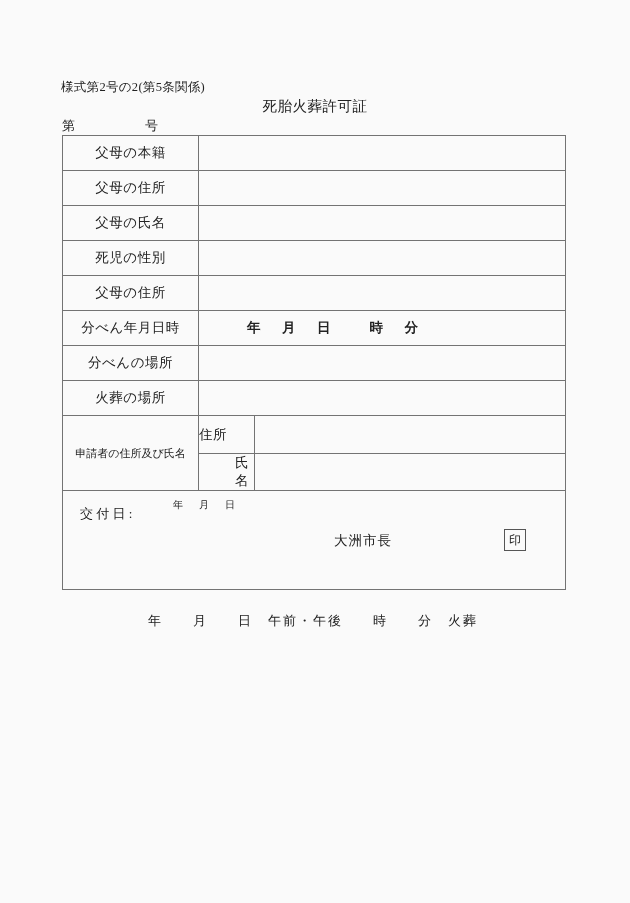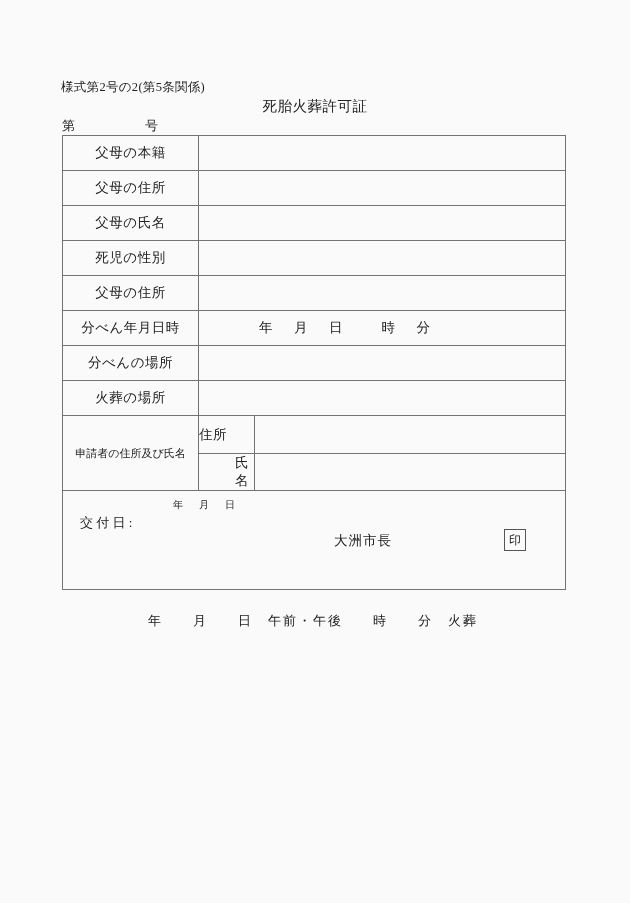--- a/index.html
+++ b/index.html
@@ -36,24 +36,24 @@
     overflow:hidden;
   }
   td.lbl{text-align:center;letter-spacing:0.5px;white-space:nowrap;}
   td.lbl.applicant{font-size:11px;letter-spacing:0;}
   td.sublbl{letter-spacing:0.5px;}
   td.val{text-align:left;}
   tr.r td{height:34px;}
   tr.sub1 td{height:37px;}
   tr.sub2 td{height:36px;padding-left:36px;}
   td.val.datetime{
-    padding-left:60px;letter-spacing:4px;white-space:nowrap;
+    padding-left:48px;letter-spacing:4px;white-space:nowrap;font-weight:bold;
   }
   td.issue-cell{height:98px;position:relative;}
-  .issue-date-label{position:absolute;left:17px;top:14px;font-size:13px;white-space:nowrap;margin-top:9px;}
+  .issue-date-label{position:absolute;left:17px;top:14px;font-size:13px;white-space:nowrap;}
   .issue-date-value{position:absolute;left:110px;top:7px;font-size:10px;letter-spacing:3px;white-space:nowrap;}
   .signer{position:absolute;left:271px;top:41px;font-size:13.5px;letter-spacing:1px;white-space:nowrap;}
   .seal-box{
     position:absolute;left:441px;top:38px;
     width:20px;height:20px;border:1px solid #555;
     text-align:center;line-height:20px;font-size:12px;
     background:transparent;
   }
   .footer-line{
     position:absolute;left:148px;top:612px;

